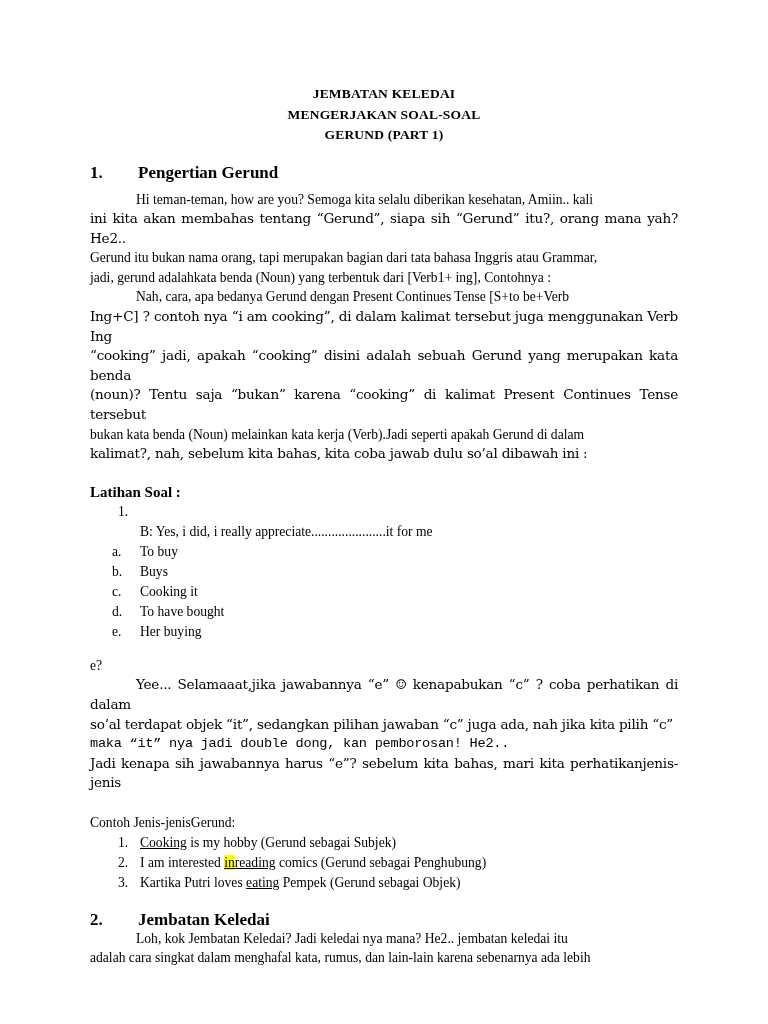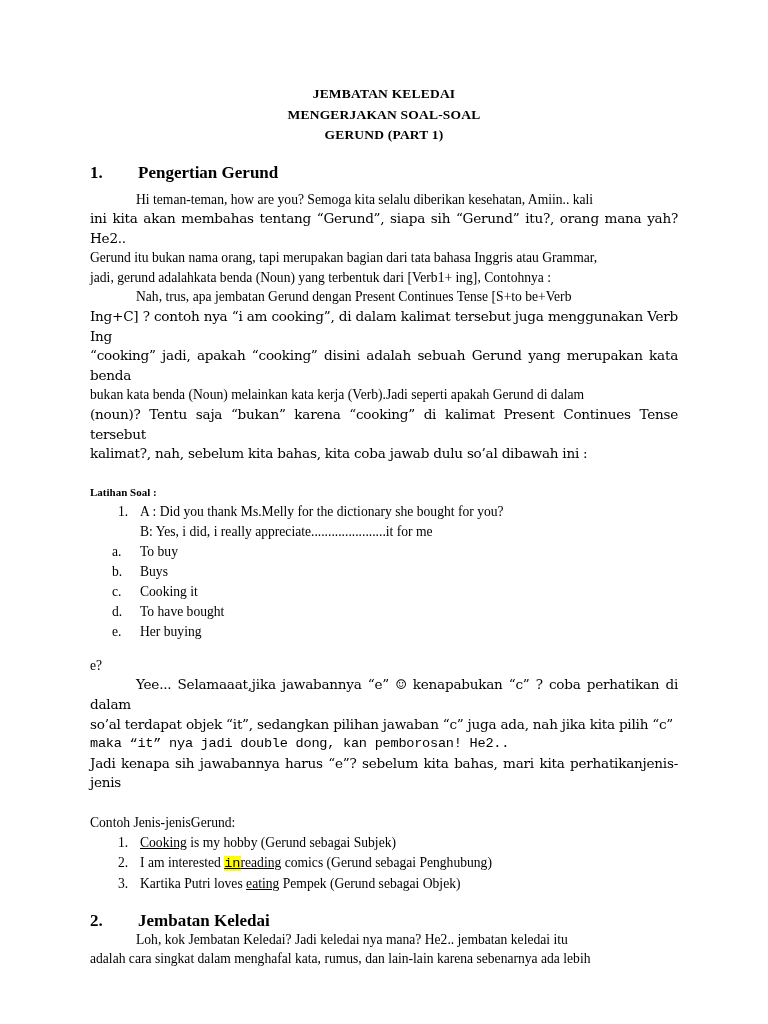--- a/index.html
+++ b/index.html
@@ -58,21 +58,21 @@
   
   .alt {
     font-family: "DejaVu Serif", "Liberation Serif", serif;
     font-size: 12.1px;
     letter-spacing: -0.25px;
   }
 
   
   .sub-head {
     font-weight: bold;
-    font-size: 11px;
+    font-size: 15px;
     line-height: 20px;
     margin-top: 18px;
   }
 
   
   ol.qlist, ol.optlist, ol.exlist {
     margin: 0;
     padding: 0;
     list-style: none;
   }
@@ -90,21 +90,20 @@
     width: 24px;
     text-align: left;
   }
   .li-row.deep { padding-left: 50px; }
   .li-row.deep > .marker { left: 28px; }
 
   
   .u { text-decoration: underline; }
   .hl {
     background-color: #ffff00;
-    font-family: Liberation Mono, monospace;
   }
   .smiley {
     font-size: 13px;
     line-height: 1;
   }
 
   .plainline {
     font-size: 13.6px;
     line-height: 19.6px;
     text-align: justify;
@@ -129,33 +128,33 @@
     <div class="spacer-sm"></div>
 
     <div>
       <div class="plainline" style="text-indent:46px;">Hi teman-teman, how are you? Semoga kita selalu diberikan kesehatan, Amiin.. kali</div>
       <div class="plainline alt">ini kita akan membahas tentang “Gerund”, siapa sih “Gerund” itu?, orang mana yah? He2..</div>
       <div class="plainline">Gerund itu bukan nama orang, tapi merupakan bagian dari tata bahasa Inggris atau Grammar,</div>
       <div class="plainline">jadi, gerund adalahkata benda (Noun) yang terbentuk dari [Verb1+ ing], Contohnya :</div>
     </div>
 
     <div>
-      <div class="plainline" style="text-indent:46px;">Nah, trus, apa jembatan Gerund dengan Present Continues Tense [S+to be+Verb</div>
+      <div class="plainline" style="text-indent:46px;">Nah, cara, apa bedanya Gerund dengan Present Continues Tense [S+to be+Verb</div>
       <div class="plainline alt">Ing+C] ? contoh nya “i am cooking”, di dalam kalimat tersebut juga menggunakan Verb Ing</div>
       <div class="plainline alt">“cooking” jadi, apakah “cooking” disini adalah sebuah Gerund yang merupakan kata benda</div>
+      <div class="plainline alt">(noun)? Tentu saja “bukan” karena “cooking” di kalimat Present Continues Tense tersebut</div>
       <div class="plainline">bukan kata benda (Noun) melainkan kata kerja (Verb).Jadi seperti apakah Gerund di dalam</div>
-      <div class="plainline alt">(noun)? Tentu saja “bukan” karena “cooking” di kalimat Present Continues Tense tersebut</div>
       <div class="plainline alt" style="text-align:left;">kalimat?, nah, sebelum kita bahas, kita coba jawab dulu so’al dibawah ini :</div>
     </div>
 
     <div class="sub-head">Latihan Soal :</div>
 
     <ol class="qlist">
       <li class="li-row deep">
-        <span class="marker">1.</span><span>A : Did you thank Ms.Melly for the dictionary she bought for you?</span>
+        <span class="marker">1.</span>
       </li>
       <li class="li-row deep">
         <span>B: Yes, i did, i really appreciate......................it for me</span>
       </li>
     </ol>
 
     <ol class="optlist">
       <li class="li-row">
         <span class="marker">a.</span><span>To buy</span>
       </li>

